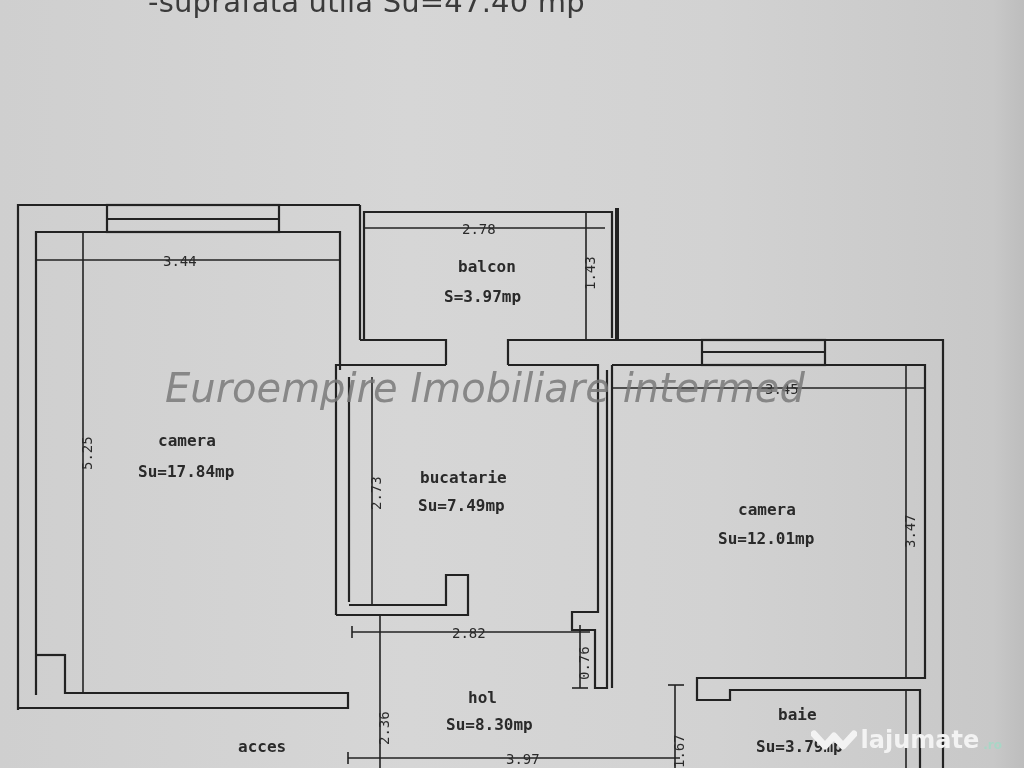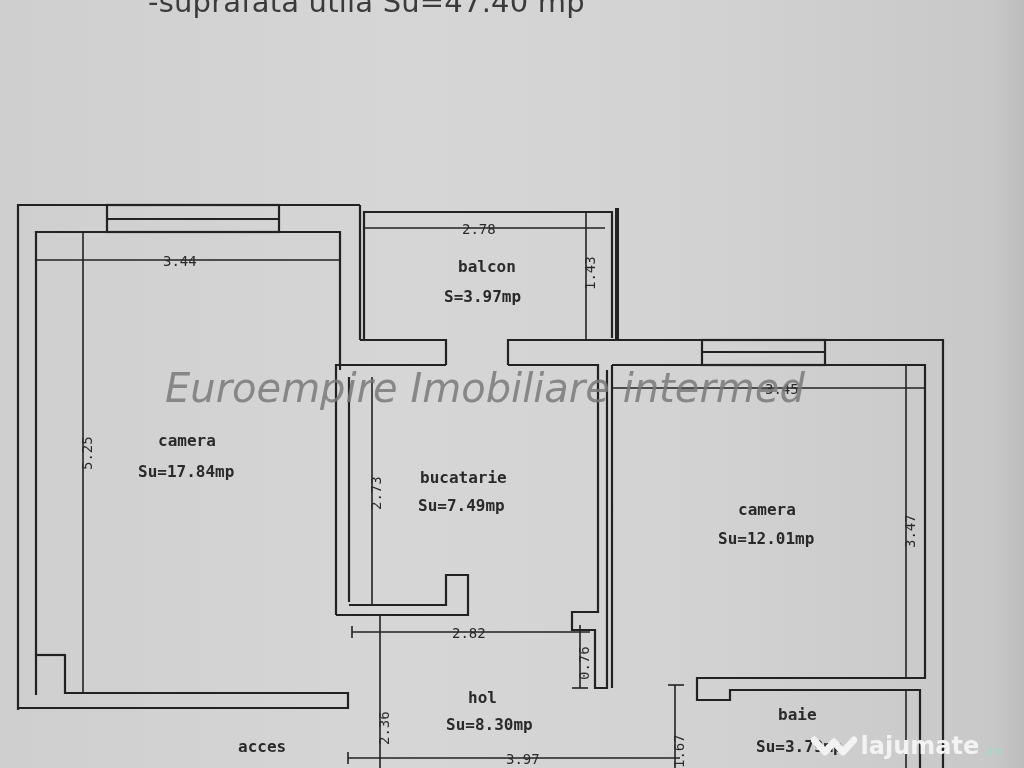--- a/index.html
+++ b/index.html
@@ -7,21 +7,21 @@
   .page { position:absolute; left:0; top:0; width:1024px; height:768px;
     background: linear-gradient(90deg,#cfcfcf 0%, #d6d6d6 40%, #d2d2d2 70%, #c8c8c8 97%, #bdbdbd 100%); }
   .header { position:absolute; left:148px; top:-18px; font-family:"DejaVu Sans", sans-serif; color:#2b2b2b; font-size:29px; line-height:40px; letter-spacing:0.2px; }
   .header .l1 { opacity:0.9; }
   svg { position:absolute; left:0; top:0; }
   .wall { fill:none; stroke:#222; stroke-width:2.2; }
   .dim { stroke:#222; stroke-width:1.6; fill:none; }
   .lbl { font-family:"DejaVu Sans Mono", monospace; font-size:16px; fill:#2a2a2a; font-weight:bold; }
   .dimtxt { font-family:"DejaVu Sans Mono", monospace; font-size:14px; fill:#2a2a2a; }
   .wm { font-family:"DejaVu Sans", sans-serif; font-style:italic; font-size:40px; fill:#7a7a7a; opacity:0.85; }
-  .logo { position:absolute; right:22px; bottom:6px; display:flex; align-items:center; gap:4px; color:#f3f3f3; font-family:"DejaVu Sans", sans-serif; font-weight:bold; font-size:24px; }
+  .logo { position:absolute; right:22px; bottom:12px; display:flex; align-items:center; gap:4px; color:#f3f3f3; font-family:"DejaVu Sans", sans-serif; font-weight:bold; font-size:24px; }
   .logo .tld { color:#a9d6c6; font-size:12px; align-self:flex-end; margin-bottom:4px; font-weight:bold; }
 </style>
 </head>
 <body>
 
 <div class="page">
   <div class="header">
     <div class="l1">-suprafata utila Su=47.40 mp</div>
   </div>
 

